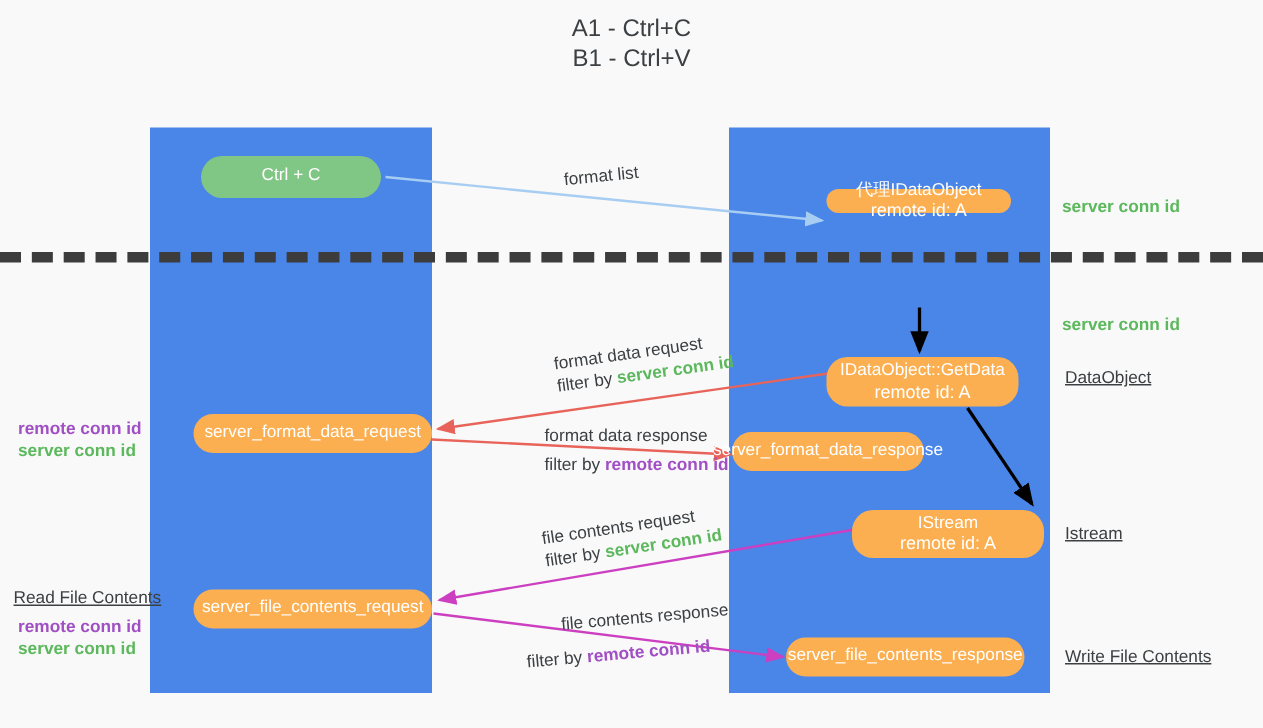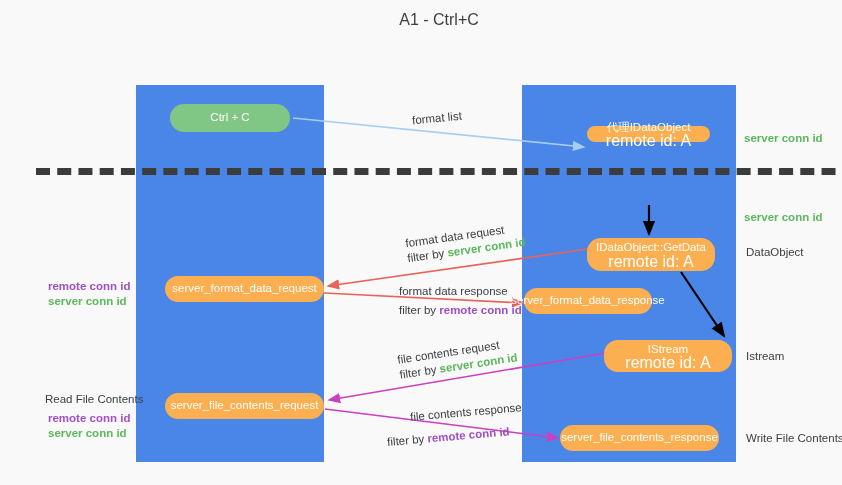--- a/index.html
+++ b/index.html
@@ -5,21 +5,21 @@
   * { box-sizing: border-box; }
   html, body { margin:0; padding:0; }
   body {
     width: 842px; height: 485px;
     background: #f9f9f9;
     font-family: "Liberation Sans", sans-serif;
     position: relative;
     overflow: hidden;
     color: #3c4043;
   }
-  #stage { position:absolute; inset:0;margin-left:36px; }
+  #stage { position:absolute; inset:0; }
 
   
   .title {
     position:absolute; left:0; right:0; top:10px;
     text-align:center; font-size:16px; line-height:20px; color:#3c4043;
   }
   .title div { white-space:pre; }
 
   
   .col-head {
@@ -32,53 +32,54 @@
 
   
   .node {
     position:absolute; display:flex; flex-direction:column;
     align-items:center; justify-content:center;
     color:#ffffff; font-size:11.5px; line-height:13.5px;
     text-align:left; padding:2px 4px;border-radius:14px;
   }
   .node.orange { background:#fbaf50; }
   .node.green  { background:#80c684; }
-  .node .l2 { font-size:16px; }
+  .node .l2 { font-size:12px; }
 
   
   .divider {
     position:absolute; left:0; width:842px; height:0;
     border-top:7px dashed #3c3c3c;
   }
 
   
   .ann {
     position:absolute; font-size:11.5px; line-height:15px; white-space:pre;
   }
   .ann.green  { color:#5cb85c; font-weight:bold; }
   .ann.purple { color:#a14fc4; font-weight:bold; }
-  .ann.plain  { color:#3c4043; }
+  .ann.plain  { color:#3c4043;text-decoration:underline; }
 
   
   .flab {
     position:absolute; font-size:11.5px; line-height:15px;
     color:#3c4043; white-space:nowrap;
   }
   .flab .g { color:#5cb85c; font-weight:bold; }
   .flab .p { color:#a14fc4; font-weight:bold; }
 
   svg.arrows { position:absolute; left:0; top:0; width:842px; height:485px; pointer-events:none; }
 </style>
 </head>
 <body>
 
 <div id="stage">
 
   <div class="title">
     <div>A1 - Ctrl+C</div>
+    <div>B1 - Ctrl+V</div>
   </div>
 
   <div class="col-head" style="left:100px; top:58px; width:188px;">
     <div>A1</div>
     <div>remote</div>
   </div>
   <div class="col-head" style="left:486px; top:58px; width:214px;">
     <div>B1</div>
     <div>connection</div>
   </div>

